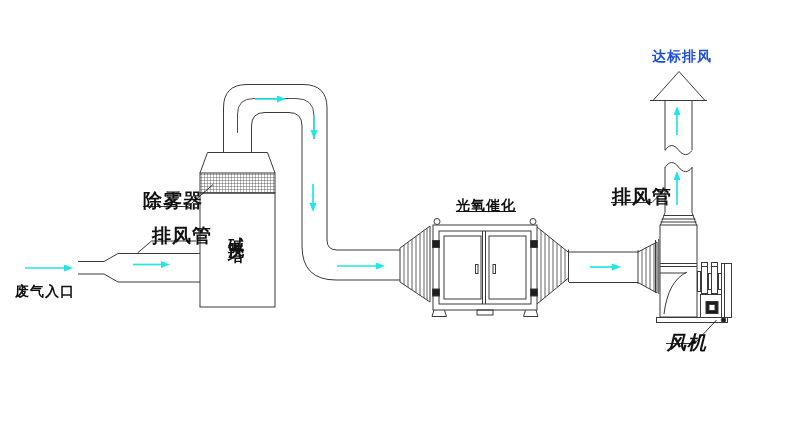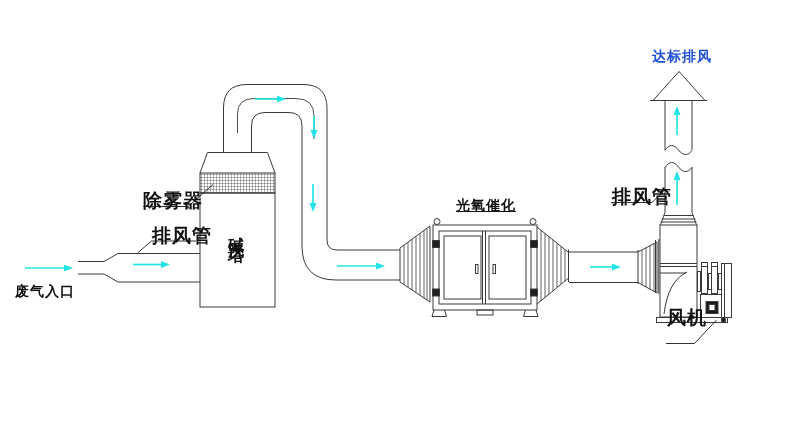--- a/index.html
+++ b/index.html
@@ -152,15 +152,15 @@
 <div class="lbl" style="left:143px;top:191px;">除雾器</div>
 
 <div class="lbl lbl-tower" style="left:228px;top:224px;">碱洗塔</div>
 
 <div class="lbl lbl-lg" style="left:456px;top:198px;text-decoration:underline;">光氧催化</div>
 
 <div class="lbl" style="left:612px;top:187px;">排风管</div>
 
 <div class="lbl lbl-lg lbl-red" style="left:652px;top:49px;">达标排风</div>
 
-<div class="lbl" style="left:667px;top:308px;">风机</div>
+<div class="lbl" style="left:667px;top:333px;font-style:italic;">风机</div>
 
 </div>
 
 </body></html>

